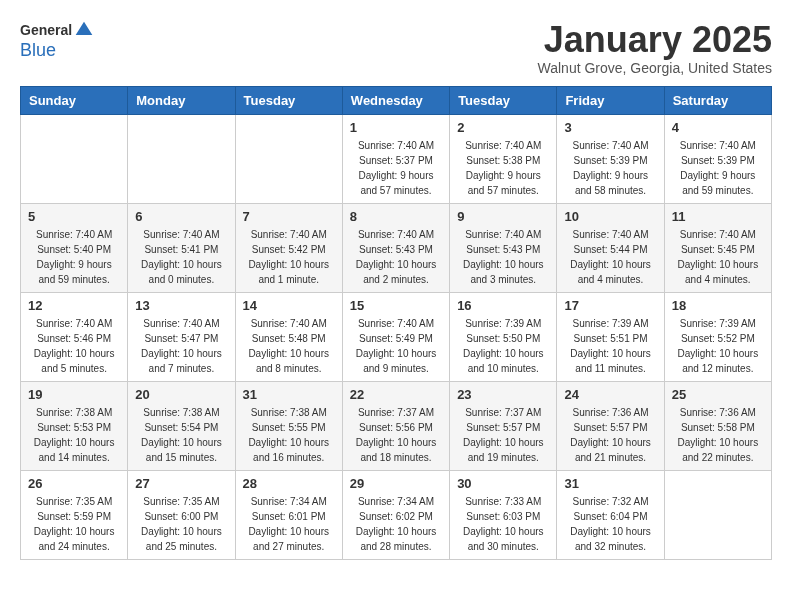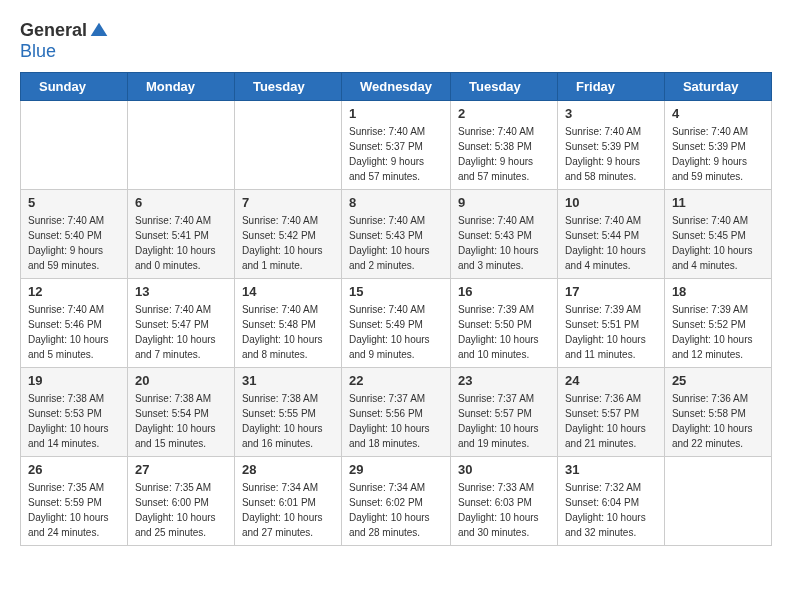--- a/index.html
+++ b/index.html
@@ -19,21 +19,21 @@
     .logo {
       display: flex;
       flex-direction: column;
       align-items: flex-start;
     }
     .logo-text {
       display: flex;
       align-items: center;
     }
     .logo-general {
-      font-size: 18px;
+      font-size: 14px;
       font-weight: bold;
       color: #333;
     }
     .logo-blue {
       font-size: 18px;
       font-weight: normal;
       color: #2a6fba;
     }
     .logo-icon {
       width: 20px;
@@ -55,21 +55,21 @@
     }
     .calendar {
       width: 100%;
       border-collapse: collapse;
       border: 1px solid #ccc;
     }
     .calendar th {
       background-color: #2a6fba;
       color: #fff;
       text-align: left;
-      padding: 6px 18px;
+      padding: 6px 8px;
       font-size: 13px;
       border: 1px solid #1d5a9a;
     }
     .calendar td {
       border: 1px solid #ccc;
       vertical-align: top;
       padding: 5px 7px;
       width: calc(100% / 7);
       min-height: 90px;
       background: #fff;
@@ -84,38 +84,43 @@
       font-size: 13px;
       font-weight: bold;
       color: #333;
       display: block;
       margin-bottom: 3px;
     }
     .day-info {
       font-size: 10px;
       color: #333;
       line-height: 1.5;
+      text-align: center;
     }
     .empty-cell {
       background: #f9f9f9;
     }
   </style>
 </head>
 <body>
 
 <div class="header">
   <div class="logo">
     <div class="logo-text">
       <span class="logo-general">General</span>
       <svg class="logo-icon" viewBox="0 0 24 24">
         <polygon points="12,2 22,18 2,18" fill="#2a6fba"></polygon>
       </svg>
     </div>
     <span class="logo-blue">Blue</span>
   </div>
+  <div class="title-section">
+    <div class="month-title">January 2025</div>
+    <div class="location">Walnut Grove, Georgia, United States</div>
+  </div>
 </div>
 
 <table class="calendar">
   <thead>
     <tr>
     <th>Sunday</th>
         <th>Monday</th>
         <th>Tuesday</th>
         <th>Wednesday</th>
         <th>Tuesday</th>

